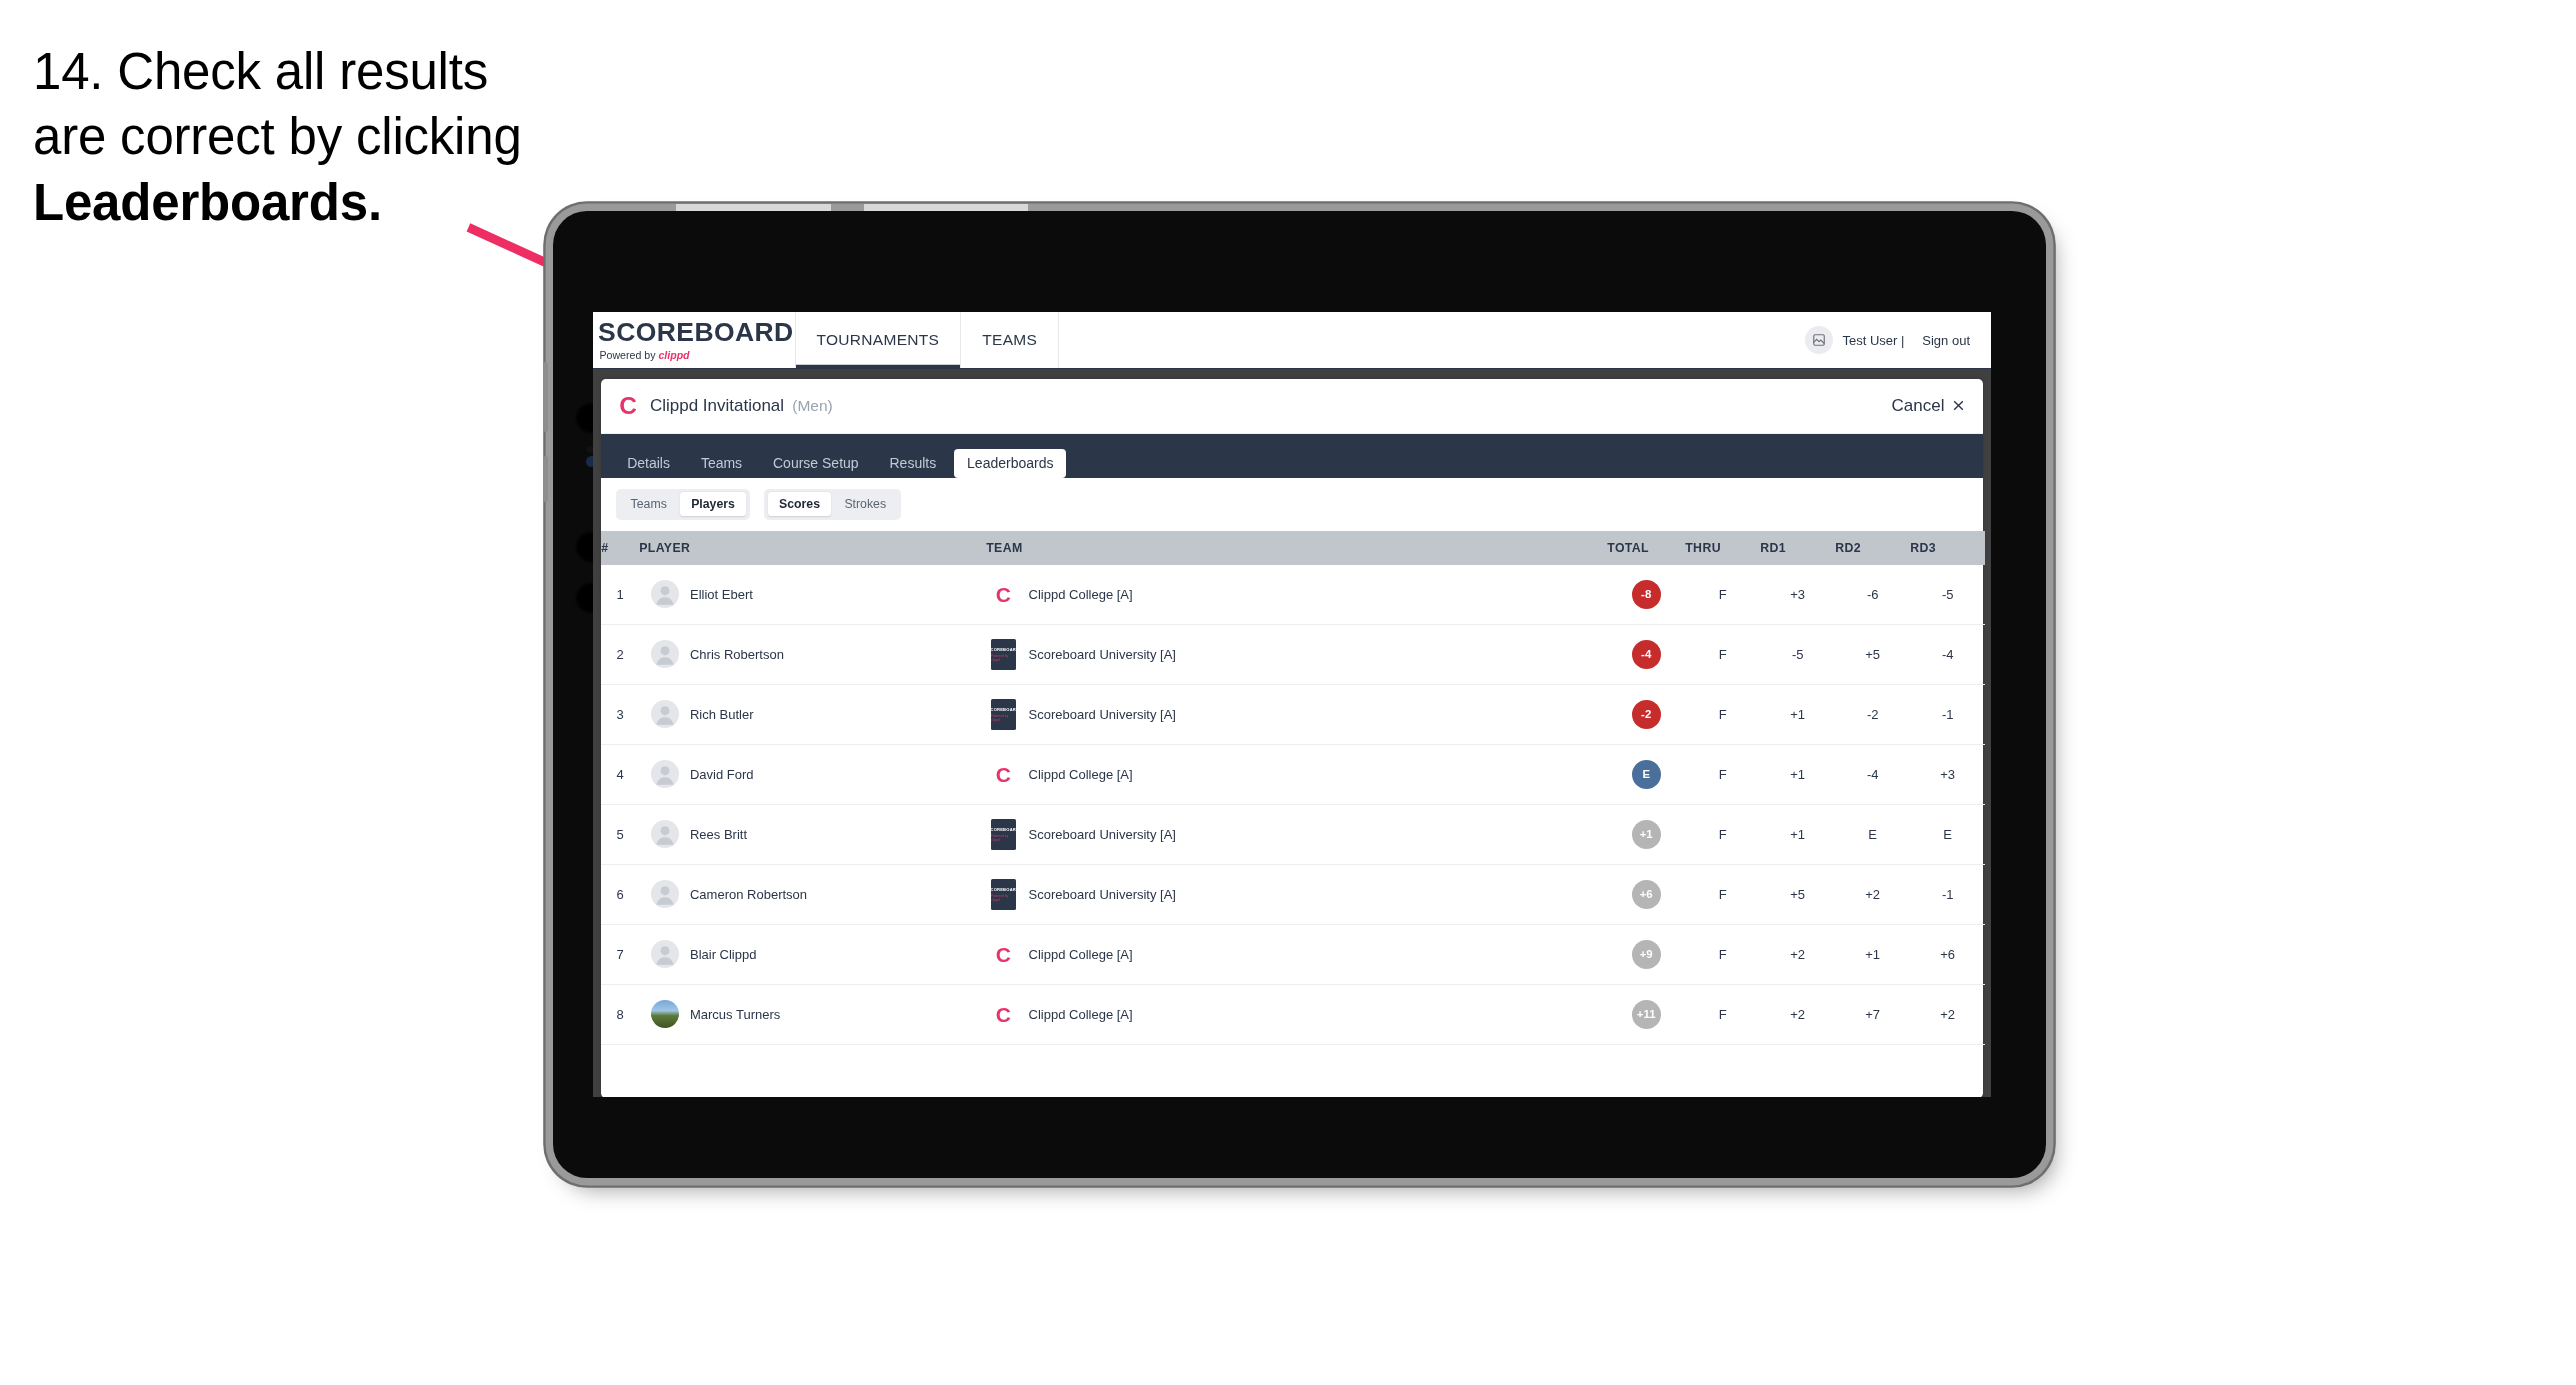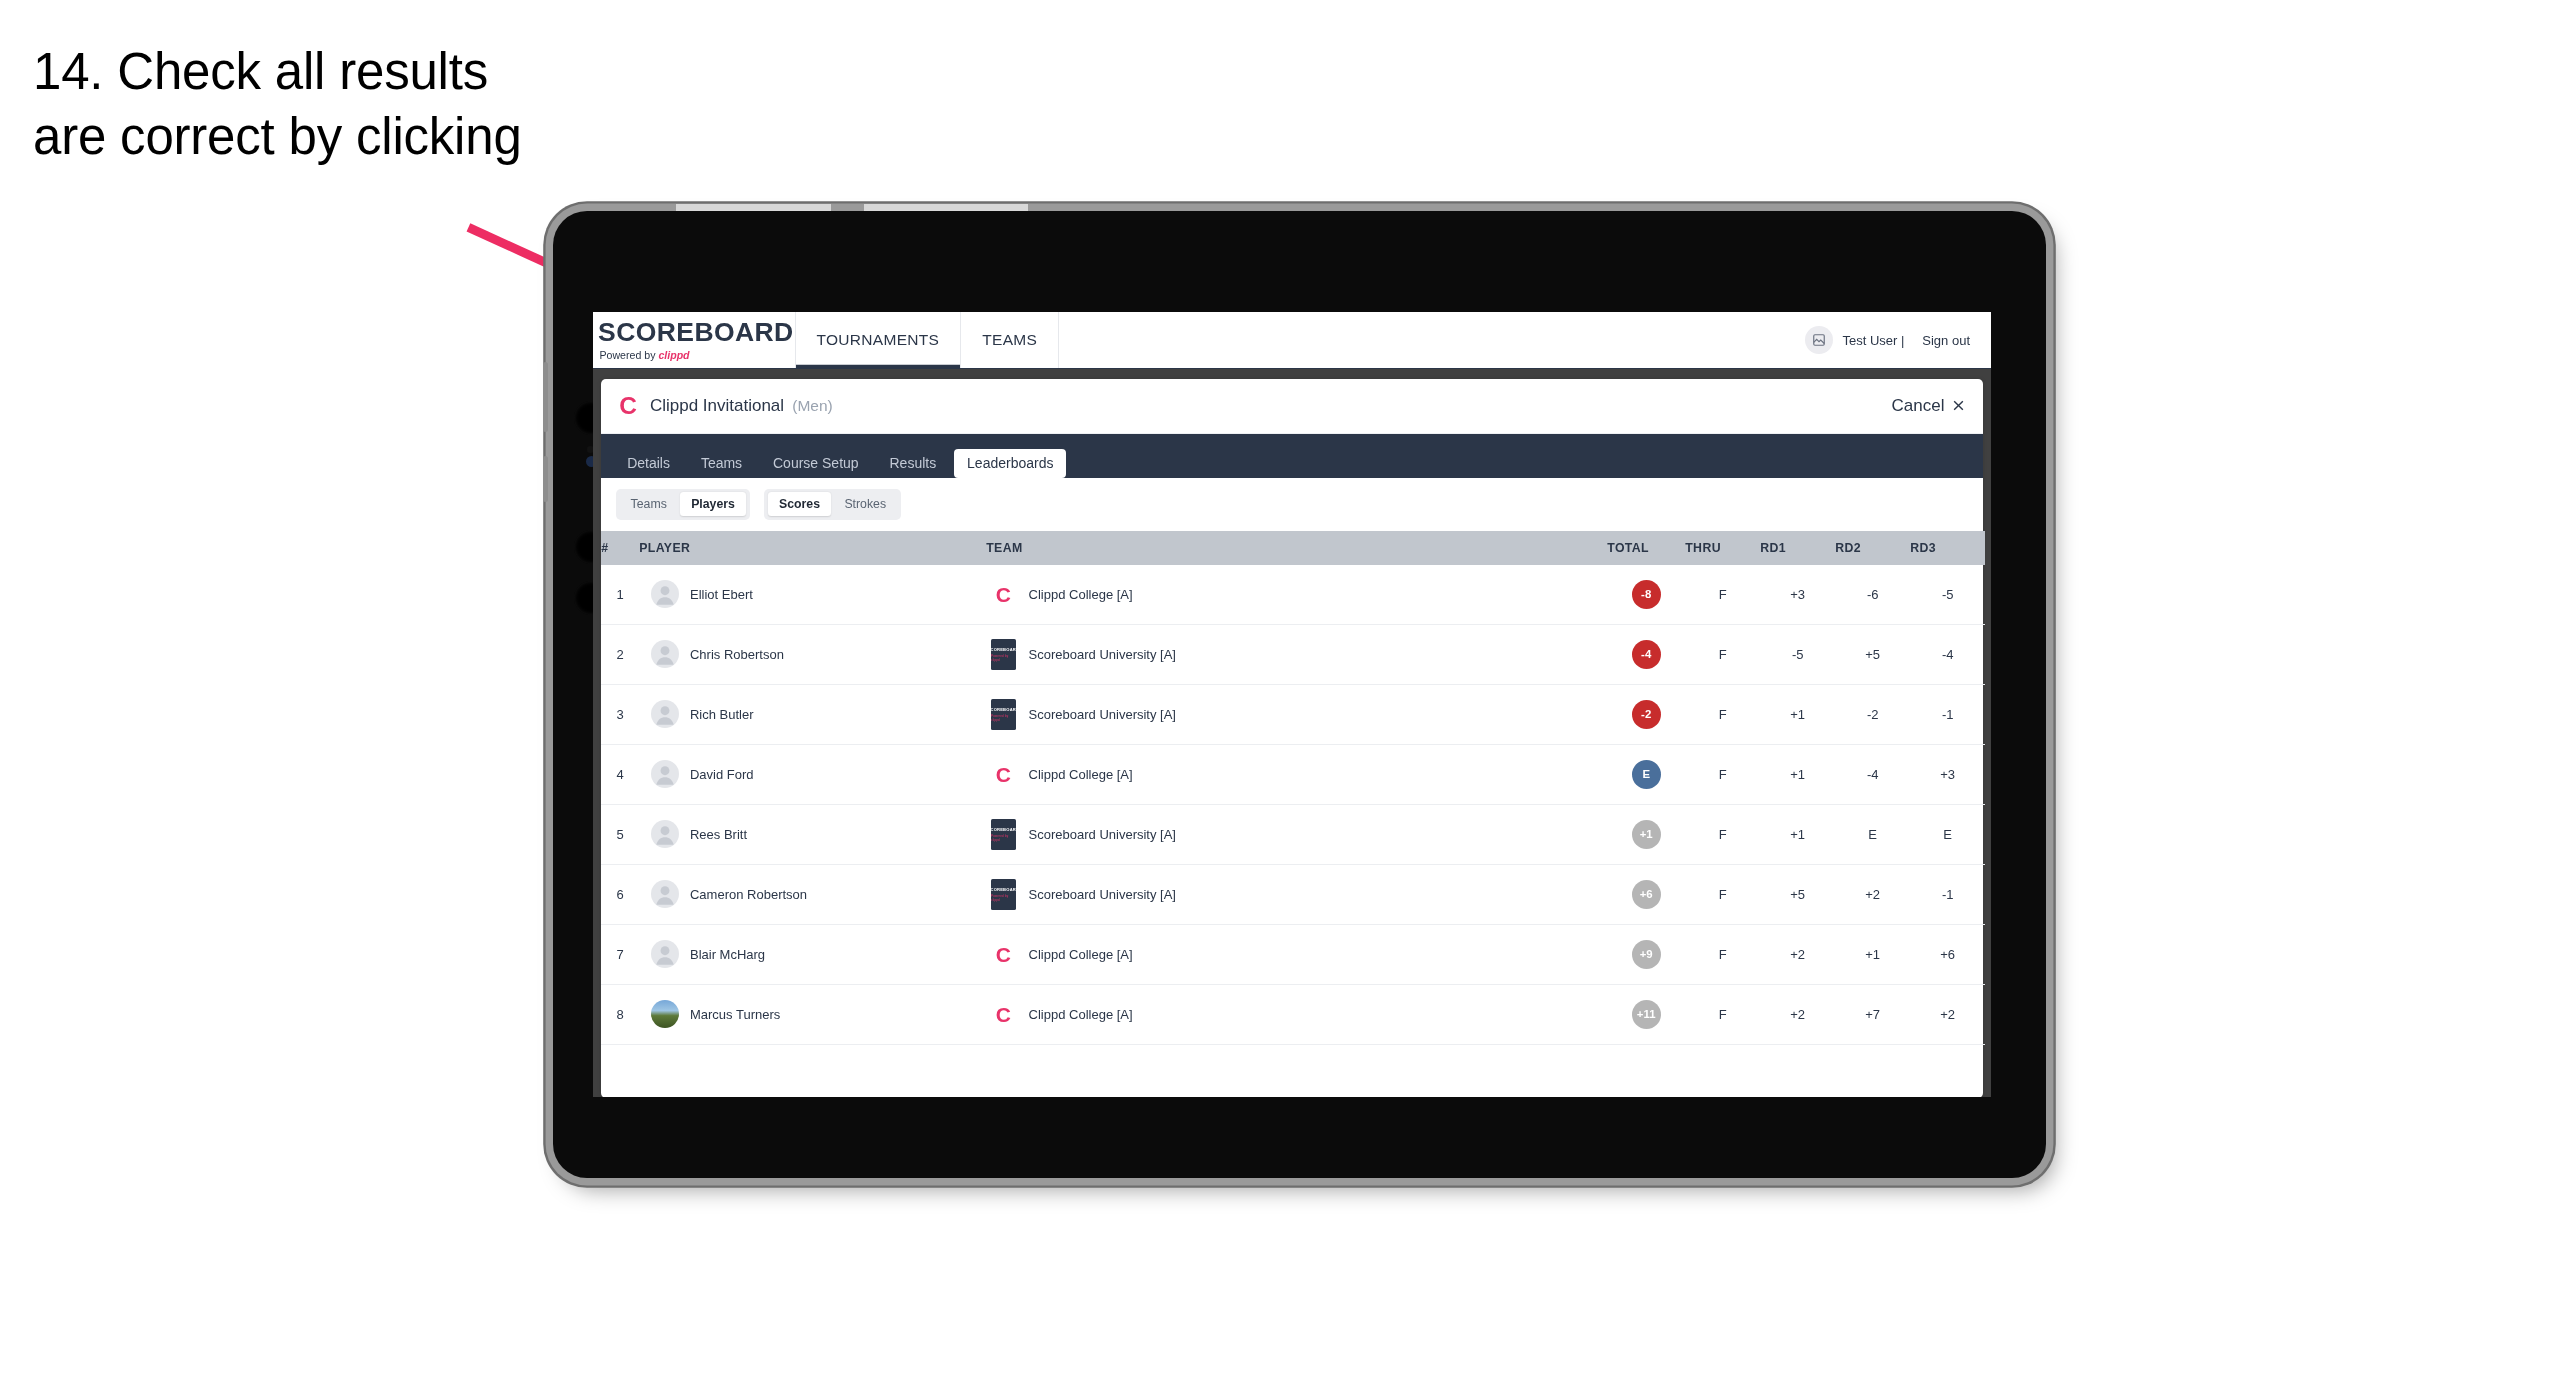--- a/index.html
+++ b/index.html
@@ -129,20 +129,21 @@
   .badge.red{background:#c72c2c;}
   .badge.blue{background:#4a6f9b;}
   .badge.gray{background:#b5b5b5;}
 </style>
 </head>
 <body>
 
 <div id="annotation">
   <div>14. Check all results</div>
   <div>are correct by clicking</div>
+  <div class="bold">Leaderboards.</div>
 </div>
 
 <svg id="arrow-svg" viewBox="0 0 3151 1695">
   <defs>
     <marker id="ah" markerWidth="6" markerHeight="6" refX="2.2" refY="3" orient="auto">
       <path d="M0,0 L6,3 L0,6 Z" fill="#ed2d63"></path>
     </marker>
   </defs>
   <line x1="573" y1="278" x2="1175" y2="552" stroke="#ed2d63" stroke-width="11" marker-end="url(#ah)"></line>
 </svg>
@@ -393,21 +394,21 @@
             <tr>
               <td class="c-rank">7</td>
               <td class="c-player">
                 <div class="player-cell">
                   <div class="av">
                     <svg width="28" height="28" viewBox="0 0 34 34">
                       <circle cx="17" cy="13" r="5.4" fill="#c7cbd2"></circle>
                       <path d="M6.5 30c1.4-6 5.6-9 10.5-9s9.1 3 10.5 9z" fill="#c7cbd2"></path>
                     </svg>
                   </div>
-                  <span>Blair McHarg</span>
+                  <span>Blair Clippd</span>
                 </div>
               </td>
               <td class="c-team">
                 <div class="team-cell">
                   <div class="team-logo clippd">C</div>
                   <span>Clippd College [A]</span>
                 </div>
               </td>
               <td class="c-total"><span class="badge gray">+9</span></td>
               <td class="c-thru">F</td>

